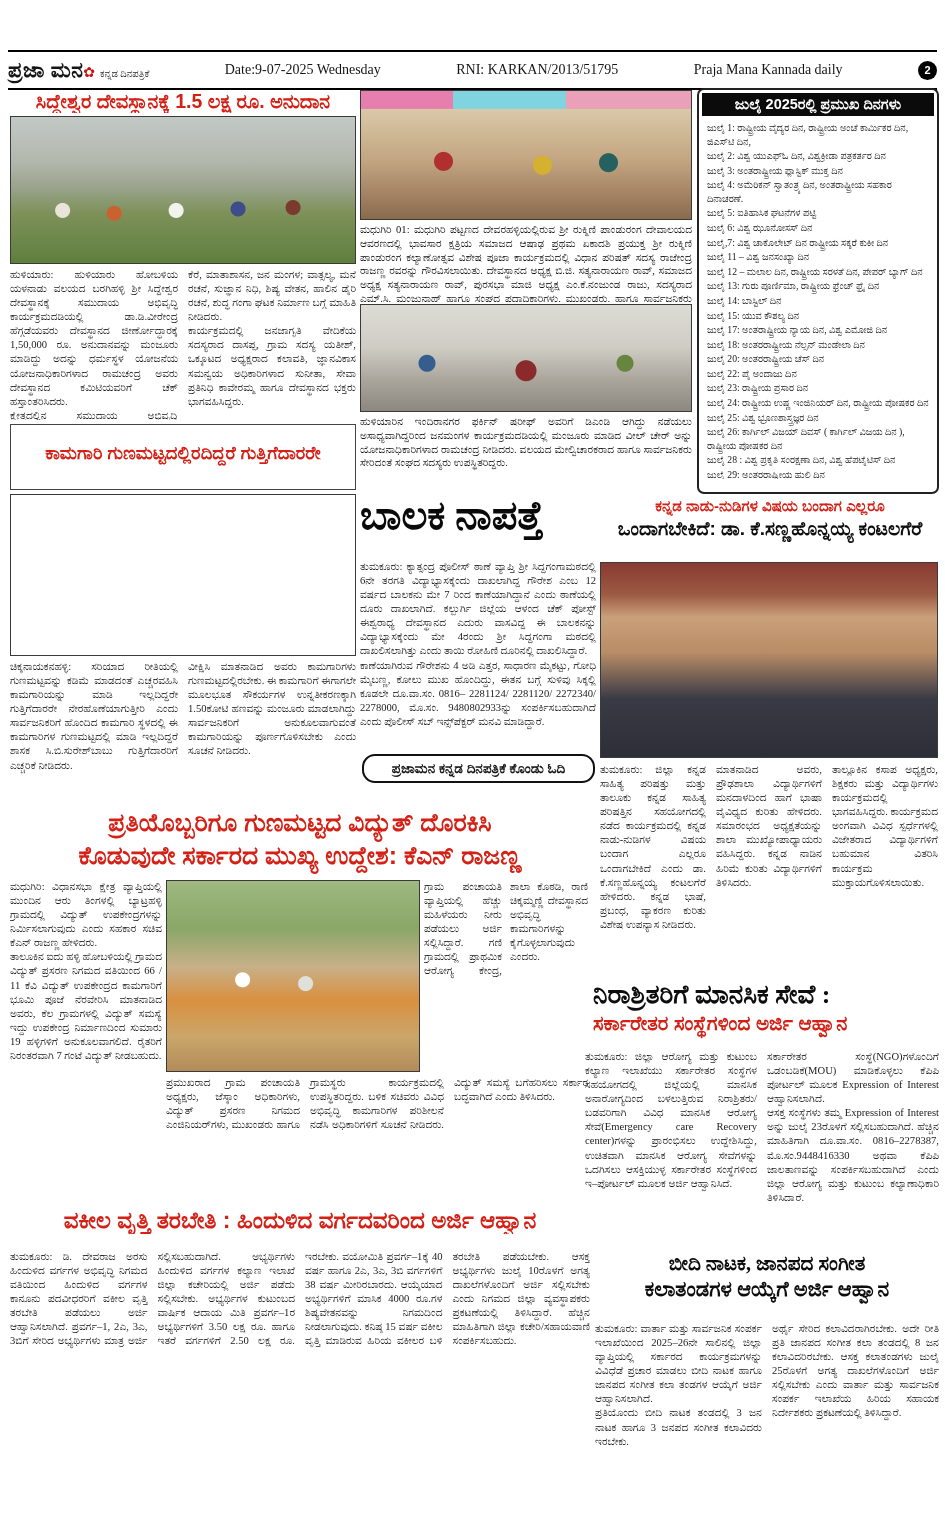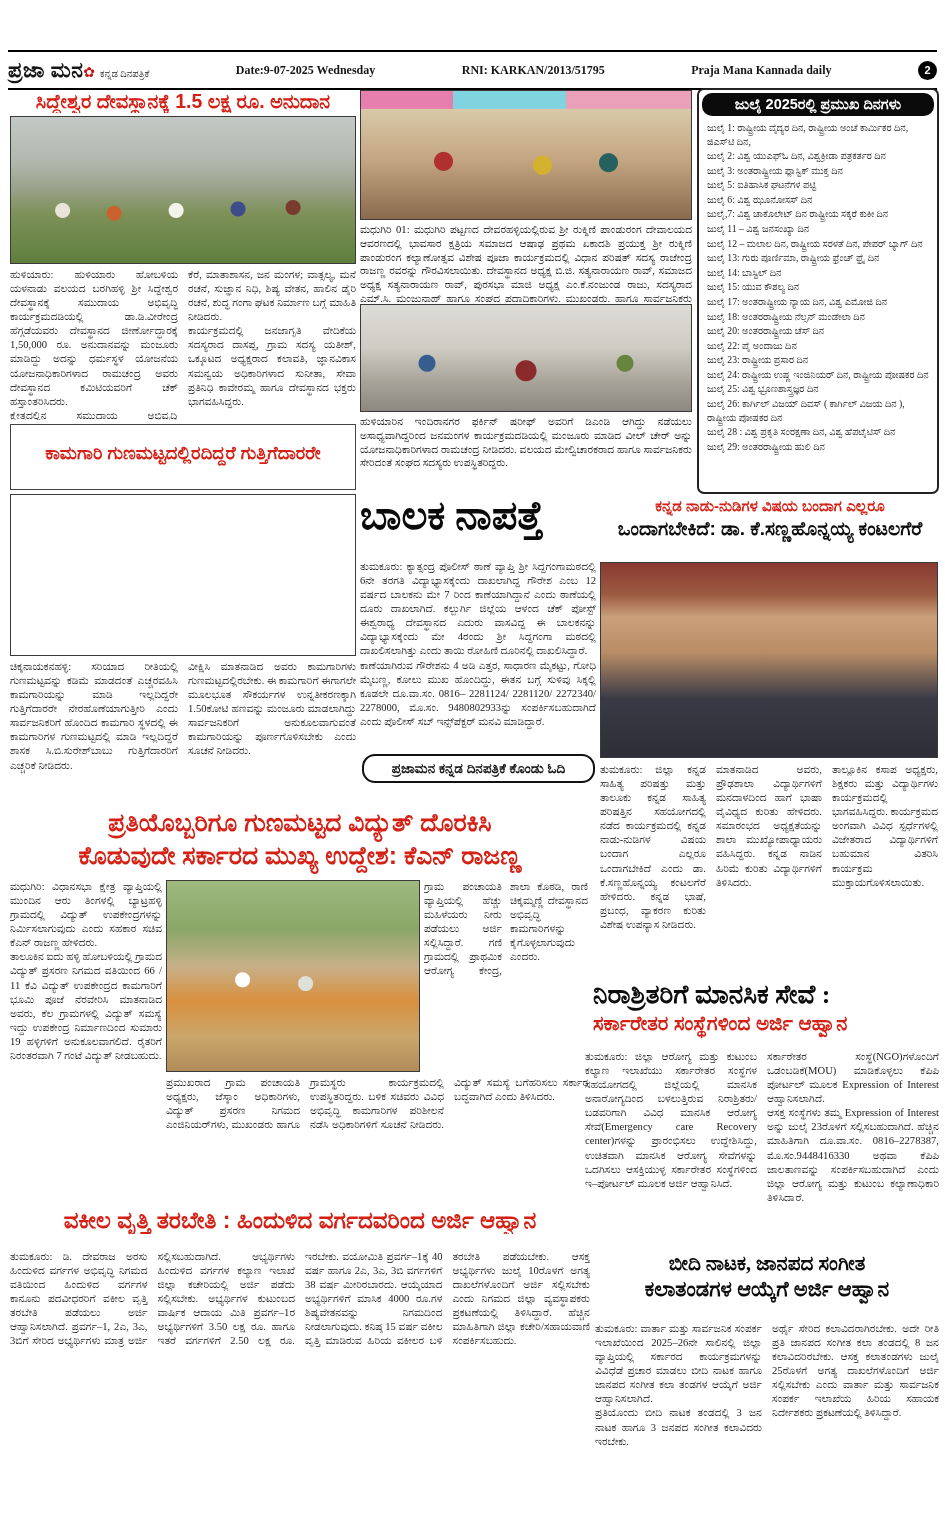--- a/index.html
+++ b/index.html
@@ -16,29 +16,29 @@
   .flexcols > div{flex:1;}
   .photo{border:1px solid #3a3a3a;box-sizing:border-box;}
   
   #header{position:absolute;top:50px;left:8px;right:8px;height:36px;
           border-top:2px solid #000;border-bottom:2px solid #000;
           display:flex;align-items:center;justify-content:space-between;
           font-family:"Liberation Serif",serif;}
   .logo-main{font-size:21px;font-weight:bold;letter-spacing:.5px;}
   .logo-dot{color:#c41212;font-size:14px;}
   .logo-sub{font-size:10px;margin-left:5px;color:#222;}
-  .head-date,.head-rni,.head-name{font-size:12px;font-weight:bold;}
+  .head-date,.head-rni,.head-name{font-size:14px;font-weight:normal;}
   .page-circle{width:19px;height:19px;border-radius:50%;background:#000;color:#fff;
                display:flex;align-items:center;justify-content:center;
                font-size:11px;font-weight:bold;font-family:"Liberation Sans",sans-serif;}
   
   #july-box{position:absolute;left:697px;top:88px;width:242px;height:406px;
             border:2px solid #222;border-radius:7px;box-sizing:border-box;padding:3px;}
   #july-header{background:#0b0b0b;color:#fff;text-align:center;font-weight:bold;
-               font-size:14.5px;padding:3px 0;border-radius:10px;
+               font-size:14.5px;padding:3px 0;border-radius:0;
                font-family:"Liberation Sans",sans-serif;}
   #july-list{padding:5px 5px 0 5px;font-size:9.7px;line-height:1.4;overflow:hidden;height:358px;
              text-align:left;}
   .july-item{margin-bottom:1px;}
   
   #kamagari-box{border:1.5px solid #444;box-sizing:border-box;text-align:center;
                 padding-top:4px;}
   #promo-box{border:2px solid #111;border-radius:13px;box-sizing:border-box;
              display:flex;align-items:center;justify-content:center;
              font-weight:bold;font-size:13.5px;font-family:"Liberation Sans",sans-serif;}
@@ -122,20 +122,21 @@
     <div class="hl-red" style="font-size:15px;">ಕನ್ನಡ ನಾಡು-ನುಡಿಗಳ ವಿಷಯ ಬಂದಾಗ ಎಲ್ಲರೂ</div>
     <div class="hl-black" style="font-size:19px;margin-top:3px;">ಒಂದಾಗಬೇಕಿದೆ: ಡಾ. ಕೆ.ಸಣ್ಣಹೊನ್ನಯ್ಯ ಕಂಟಲಗೆರೆ</div>
   </div>
 
   <div id="july-box">
     <div id="july-header">ಜುಲೈ 2025ರಲ್ಲಿ ಪ್ರಮುಖ ದಿನಗಳು</div>
     <div id="july-list">
         <div class="july-item">ಜುಲೈ 1: ರಾಷ್ಟ್ರೀಯ ವೈದ್ಯರ ದಿನ, ರಾಷ್ಟ್ರೀಯ ಅಂಚೆ ಕಾರ್ಮಿಕರ ದಿನ, ಜಿಎಸ್‌ಟಿ ದಿನ,</div>
         <div class="july-item">ಜುಲೈ 2: ವಿಶ್ವ ಯುಎಫ್‌ಓ ದಿನ, ವಿಶ್ವಕ್ರೀಡಾ ಪತ್ರಕರ್ತರ ದಿನ</div>
         <div class="july-item">ಜುಲೈ 3: ಅಂತರಾಷ್ಟ್ರೀಯ ಪ್ಲಾಸ್ಟಿಕ್ ಮುಕ್ತ ದಿನ</div>
+        <div class="july-item">ಜುಲೈ 4: ಅಮೆರಿಕನ್ ಸ್ವಾತಂತ್ರ್ಯ ದಿನ, ಅಂತರಾಷ್ಟ್ರೀಯ ಸಹಕಾರ ದಿನಾಚರಣೆ.</div>
         <div class="july-item">ಜುಲೈ 5: ಐತಿಹಾಸಿಕ ಘಟನೆಗಳ ಪಟ್ಟಿ</div>
         <div class="july-item">ಜುಲೈ 6: ವಿಶ್ವ ಝೂನೋಸಸ್ ದಿನ</div>
         <div class="july-item">ಜುಲೈ,7: ವಿಶ್ವ ಚಾಕೊಲೇಟ್ ದಿನ ರಾಷ್ಟ್ರೀಯ ಸಕ್ಕರೆ ಕುಕೀ ದಿನ</div>
         <div class="july-item">ಜುಲೈ 11 – ವಿಶ್ವ ಜನಸಂಖ್ಯಾ ದಿನ</div>
         <div class="july-item">ಜುಲೈ 12 – ಮಲಾಲ ದಿನ, ರಾಷ್ಟ್ರೀಯ ಸರಳತೆ ದಿನ, ಪೇಪರ್ ಬ್ಯಾಗ್ ದಿನ</div>
         <div class="july-item">ಜುಲೈ 13: ಗುರು ಪೂರ್ಣಿಮಾ, ರಾಷ್ಟ್ರೀಯ ಫ್ರೆಂಚ್ ಫ್ರೈ ದಿನ</div>
         <div class="july-item">ಜುಲೈ 14: ಬಾಸ್ಟಿಲ್ ದಿನ</div>
         <div class="july-item">ಜುಲೈ 15: ಯುವ ಕೌಶಲ್ಯ ದಿನ</div>
         <div class="july-item">ಜುಲೈ 17: ಅಂತರಾಷ್ಟ್ರೀಯ ನ್ಯಾಯ ದಿನ, ವಿಶ್ವ ಎಮೋಜಿ ದಿನ</div>
         <div class="july-item">ಜುಲೈ 18: ಅಂತರರಾಷ್ಟ್ರೀಯ ನೆಲ್ಸನ್ ಮಂಡೇಲಾ ದಿನ</div>

